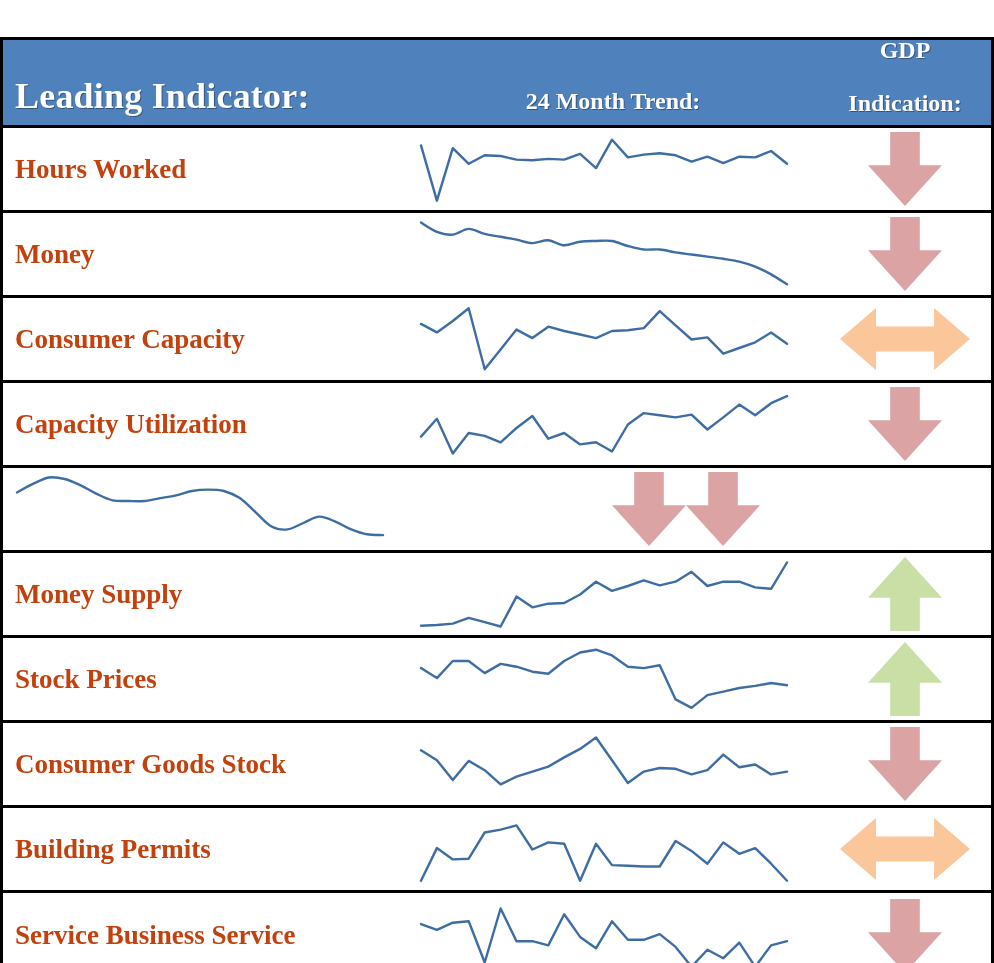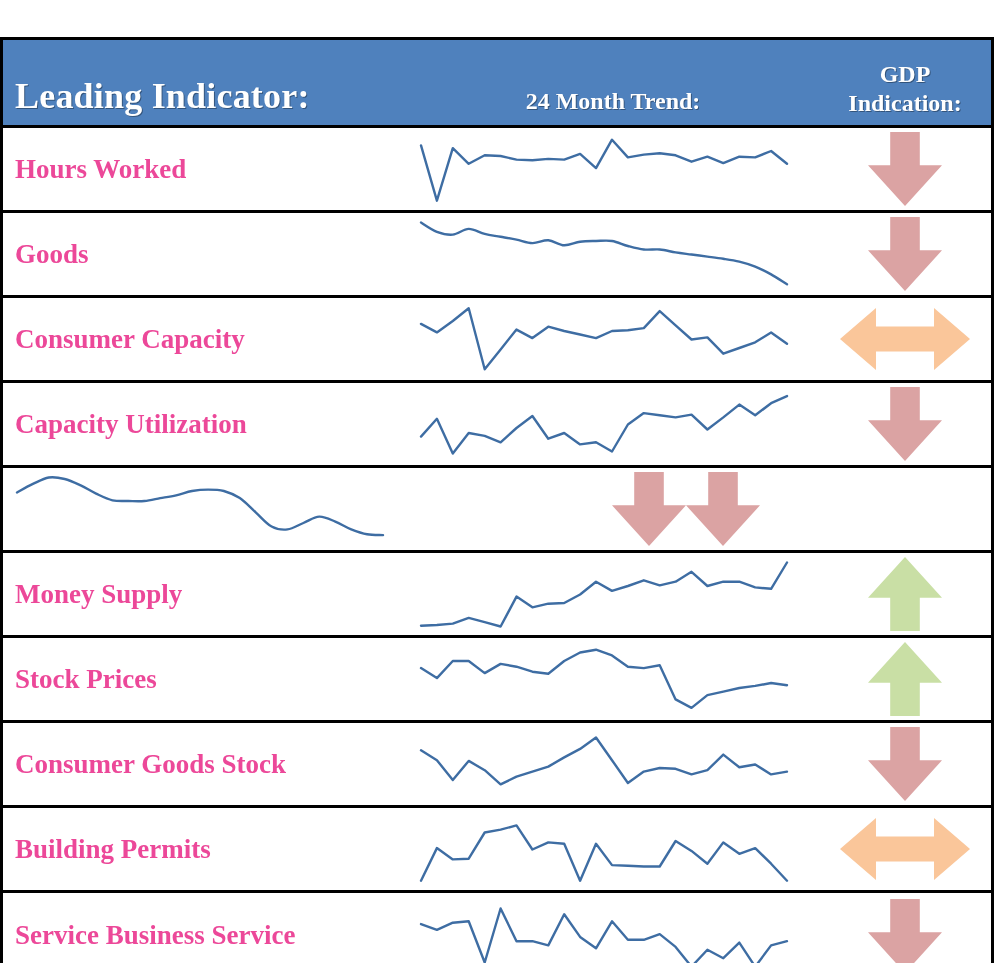--- a/index.html
+++ b/index.html
@@ -53,20 +53,21 @@
   }
   .h-gdp {
     flex: 1;
     flex-direction: column;
     align-items: center;
     justify-content: flex-end;
     padding-bottom: 8px;
     font-size: 24px;
     line-height: 1.18;
     text-align: center;
+    gap: 24px;
   }
   
   .rows {
     position: relative;
   }
   .row {
     display: flex;
     height: 85px;
     box-sizing: border-box;
     border-bottom: 3px solid #000000;
@@ -75,21 +76,21 @@
   .row.last { border-bottom: none; }
 
   .c-label {
     width: 404px;
     display: flex;
     align-items: center;
     box-sizing: border-box;
     padding-left: 12px;
     font-size: 27px;
     font-weight: bold;
-    color: #ec4899;
+    color: #c2410c;
     white-space: nowrap;
   }
   .c-trend {
     width: 412px;
     display: flex;
     align-items: center;
     justify-content: flex-start;
     box-sizing: border-box;
     overflow: visible;
   }
@@ -130,21 +131,21 @@
         </div>
         <div class="c-gdp">
           <span>
             <svg width="74" height="74" viewBox="0 0 74 74">
               <polygon points="22.2,0.0 51.8,0.0 51.8,33.3 74.0,33.3 37.0,74.0 0.0,33.3 22.2,33.3" fill="#DBA3A3"></polygon>
             </svg>
           </span>
         </div>
       </div>
       <div class="row">
-        <div class="c-label">Goods</div>
+        <div class="c-label">Money</div>
         <div class="c-trend">
           <svg width="390" height="83" viewBox="0 0 390 83">
             <path d="M 14.0 9.5 C 16.7 11.1, 24.6 16.8, 29.9 18.8 C 35.2 20.8, 40.5 22.1, 45.8 21.6 C 51.1 21.1, 56.4 16.1, 61.7 15.9 C 67.0 15.8, 72.3 19.6, 77.7 20.9 C 83.0 22.2, 88.3 22.8, 93.6 23.8 C 98.9 24.7, 104.2 25.5, 109.5 26.6 C 114.8 27.7, 120.1 30.0, 125.4 30.1 C 130.7 30.3, 136.0 26.9, 141.3 27.3 C 146.6 27.7, 151.9 32.0, 157.2 32.3 C 162.5 32.5, 167.8 29.4, 173.1 28.7 C 178.4 28.0, 183.7 28.1, 189.0 28.0 C 194.3 27.9, 199.7 27.2, 205.0 28.0 C 210.3 28.8, 215.6 31.6, 220.9 33.0 C 226.2 34.4, 231.5 35.9, 236.8 36.5 C 242.1 37.1, 247.4 36.1, 252.7 36.5 C 258.0 37.0, 263.3 38.5, 268.6 39.4 C 273.9 40.2, 279.2 40.8, 284.5 41.5 C 289.8 42.2, 295.1 42.9, 300.4 43.6 C 305.7 44.3, 311.0 44.9, 316.3 45.8 C 321.7 46.6, 327.0 47.3, 332.3 48.6 C 337.6 49.9, 342.9 51.4, 348.2 53.6 C 353.5 55.7, 358.8 58.4, 364.1 61.4 C 369.4 64.3, 377.3 69.7, 380.0 71.3" fill="none" stroke="#3E6DA3" stroke-width="2.4" stroke-linejoin="round" stroke-linecap="round"></path>
           </svg>
         </div>
         <div class="c-gdp">
           <span>
             <svg width="74" height="74" viewBox="0 0 74 74">
               <polygon points="22.2,0.0 51.8,0.0 51.8,33.3 74.0,33.3 37.0,74.0 0.0,33.3 22.2,33.3" fill="#DBA3A3"></polygon>
             </svg>

